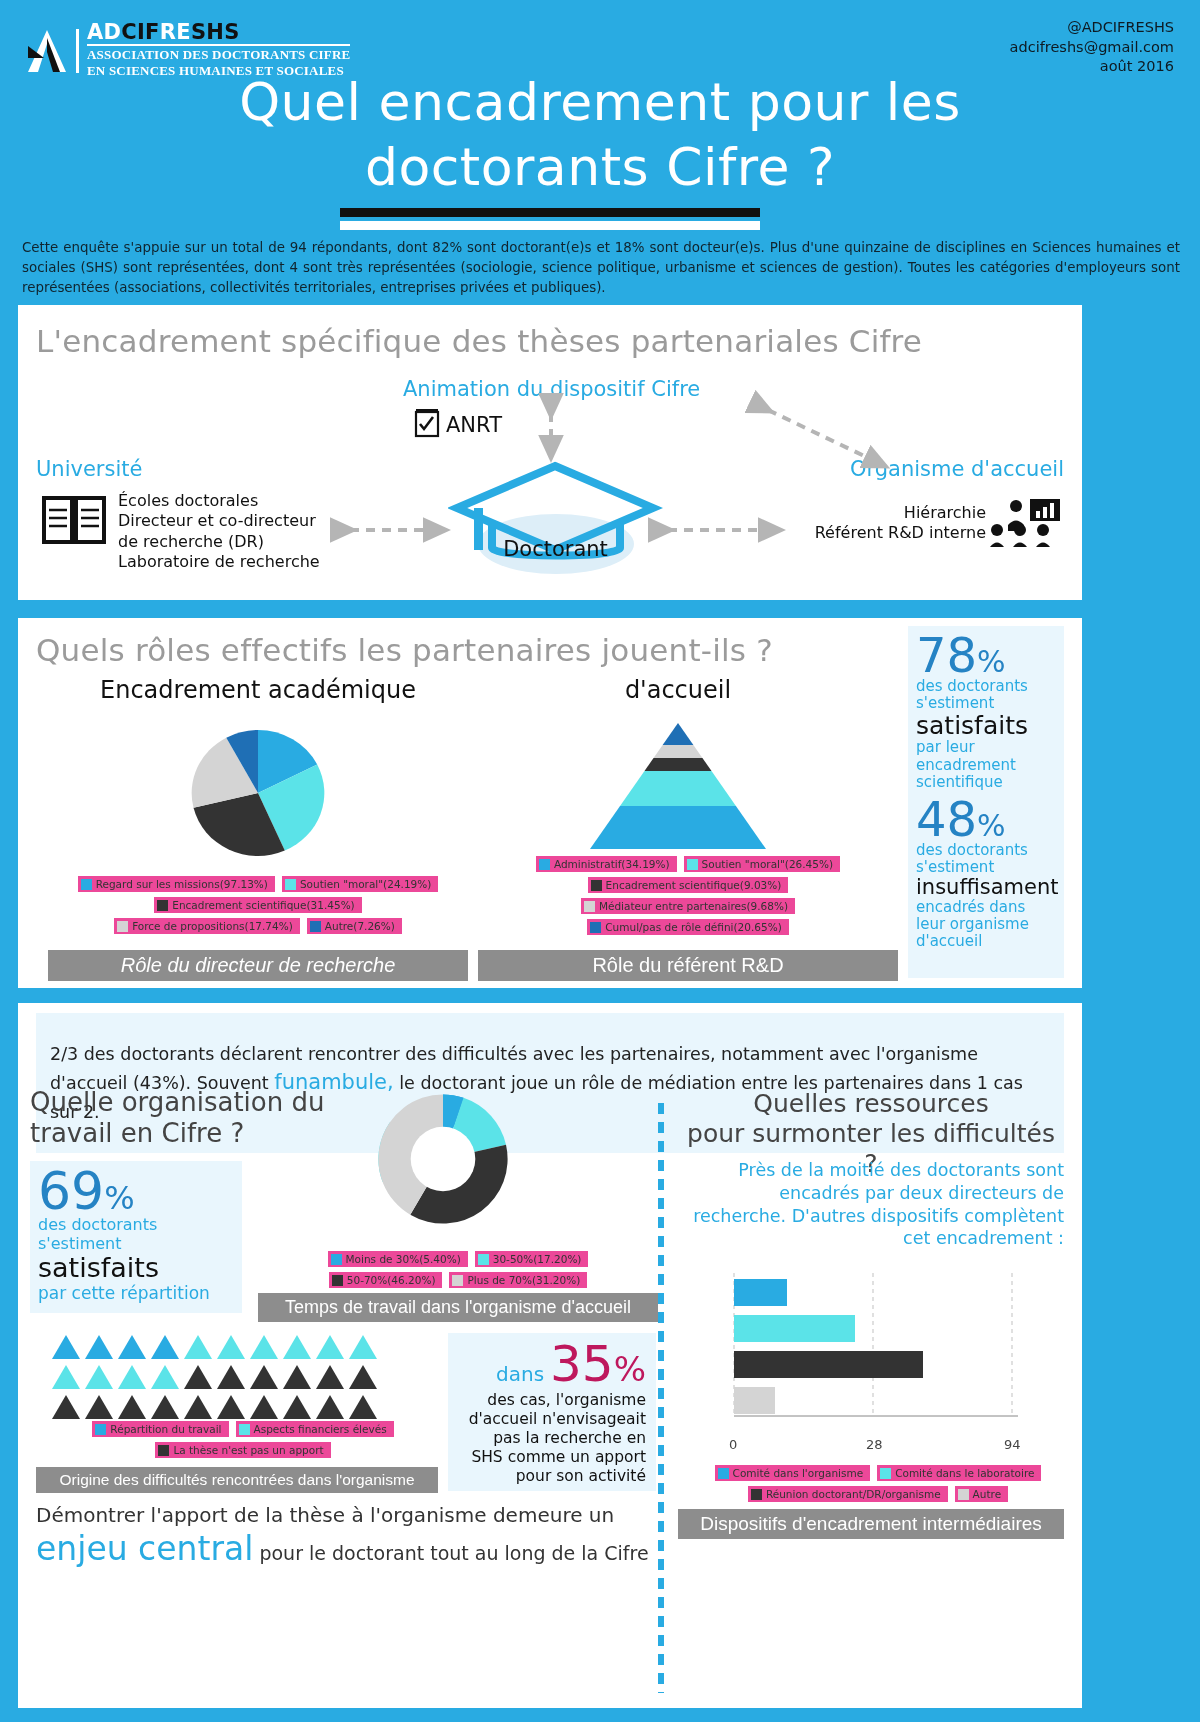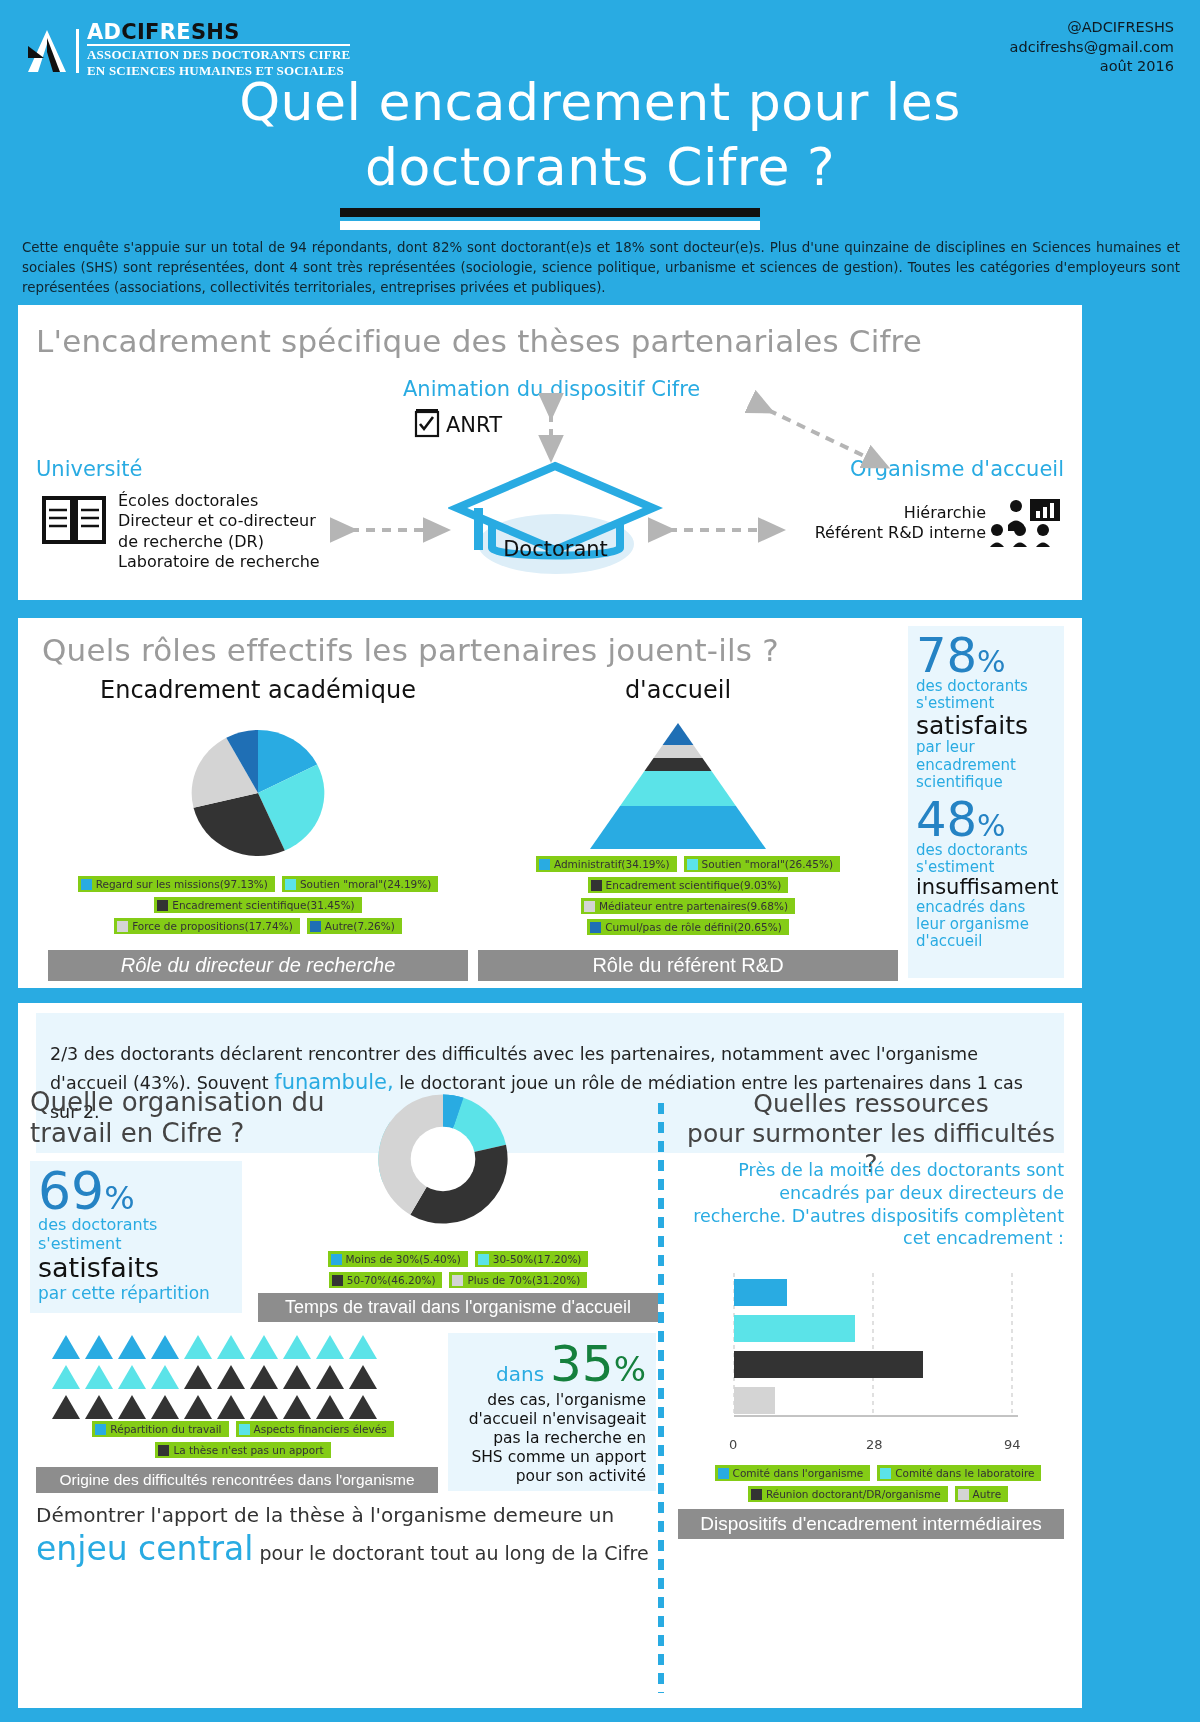--- a/index.html
+++ b/index.html
@@ -46,21 +46,21 @@
              background: repeating-linear-gradient(to bottom,#29ABE2 0 11px,transparent 11px 19px); }
 
   
   .dg-label { color: #29ABE2; font-size: 21px; }
   .dg-text { color: #111; font-size: 16px; line-height: 1.28; }
 
   .cap { font-family: "Liberation Sans", sans-serif; }
 
   
   .legend-row { display: flex; justify-content: center; flex-wrap: wrap; gap: 7px; }
-  .lg { display: inline-flex; align-items: center; background: #84cc16; padding: 2px 7px 2px 3px;
+  .lg { display: inline-flex; align-items: center; background: #ec4899; padding: 2px 7px 2px 3px;
         font-size: 10.5px; color: #333; white-space: nowrap; }
   .lg .sw { width: 11px; height: 11px; margin-right: 4px; display: inline-block; }
 
   .grey-bar { background: #8d8d8d; color: #fff; text-align: center; font-size: 20px; padding: 4px 0; }
 
   
   .statbox { background: #e9f6fd; }
   .bignum { color: #2583c4; font-size: 48px; line-height: .96; font-weight: normal; }
   .bignum .pc { font-size: 30px; }
   .cy { color: #29ABE2; }
@@ -185,21 +185,21 @@
       <line x1="332" y1="225" x2="425" y2="225"></line>
       <line x1="650" y1="225" x2="760" y2="225"></line>
       <line x1="750" y1="105" x2="865" y2="160"></line>
     </g>
   </svg>
 </div>
 
 <div class="dashrow" style="top:608px;"></div>
 
 <div class="panel" style="top:618px;height:370px;">
-  <div class="sec-title" style="position:absolute;left:24px;top:14px;">Quels rôles effectifs les partenaires jouent-ils ?</div>
+  <div class="sec-title" style="position:absolute;left:18px;top:14px;">Quels rôles effectifs les partenaires jouent-ils ?</div>
 
   <div style="position:absolute;left:40px;top:58px;width:400px;text-align:center;font-size:24px;color:#111;">Encadrement académique</div>
 
   <div style="position:absolute;left:166px;top:106px;">
     <svg width="148" height="138" viewBox="-55 -52 110 104">
       <g transform="scale(1,0.95)">
 
         <path d="M0 0 L0 -50 A50 50 0 0 1 44.6 -22.6 Z" fill="#29ABE2"></path>
 
         <path d="M0 0 L44.6 -22.6 A50 50 0 0 1 20.2 45.7 Z" fill="#5BE3E8"></path>
@@ -439,21 +439,21 @@
           <i class="sw" style="background:#333333"></i>
           <span>La thèse n'est pas un apport</span>
         </span>
     </div>
   </div>
   <div class="grey-bar cap" style="position:absolute;left:18px;top:464px;width:402px;font-size:15.5px;">Origine des difficultés rencontrées dans l'organisme</div>
 
   <div class="statbox" style="position:absolute;left:430px;top:330px;width:208px;height:158px;padding:6px 10px;text-align:right;">
     <div style="display:flex;align-items:baseline;justify-content:flex-end;gap:6px;">
       <span class="cy" style="font-size:20px;">dans</span>
-      <span style="color:#15803d;font-size:50px;line-height:1;"><span>35</span><span style="font-size:34px;">%</span></span>
+      <span style="color:#be185d;font-size:50px;line-height:1;"><span>35</span><span style="font-size:34px;">%</span></span>
     </div>
     <div style="font-size:15.5px;color:#111;line-height:1.22;margin-top:2px;">des cas, l'organisme d'accueil n'envisageait pas la recherche en SHS comme un apport pour son activité</div>
   </div>
 
   <div style="position:absolute;left:18px;top:500px;width:620px;font-size:20px;color:#333;line-height:1.25;">
     <div>Démontrer l'apport de la thèse à l'organisme demeure un</div>
     <div><span class="hl" style="font-size:33px;">enjeu central</span><span style="font-size:19px;"> pour le doctorant tout au long de la Cifre</span></div>
   </div>
 
   <div style="position:absolute;left:660px;top:86px;width:386px;text-align:center;font-size:25px;color:#444;line-height:1.2;">

